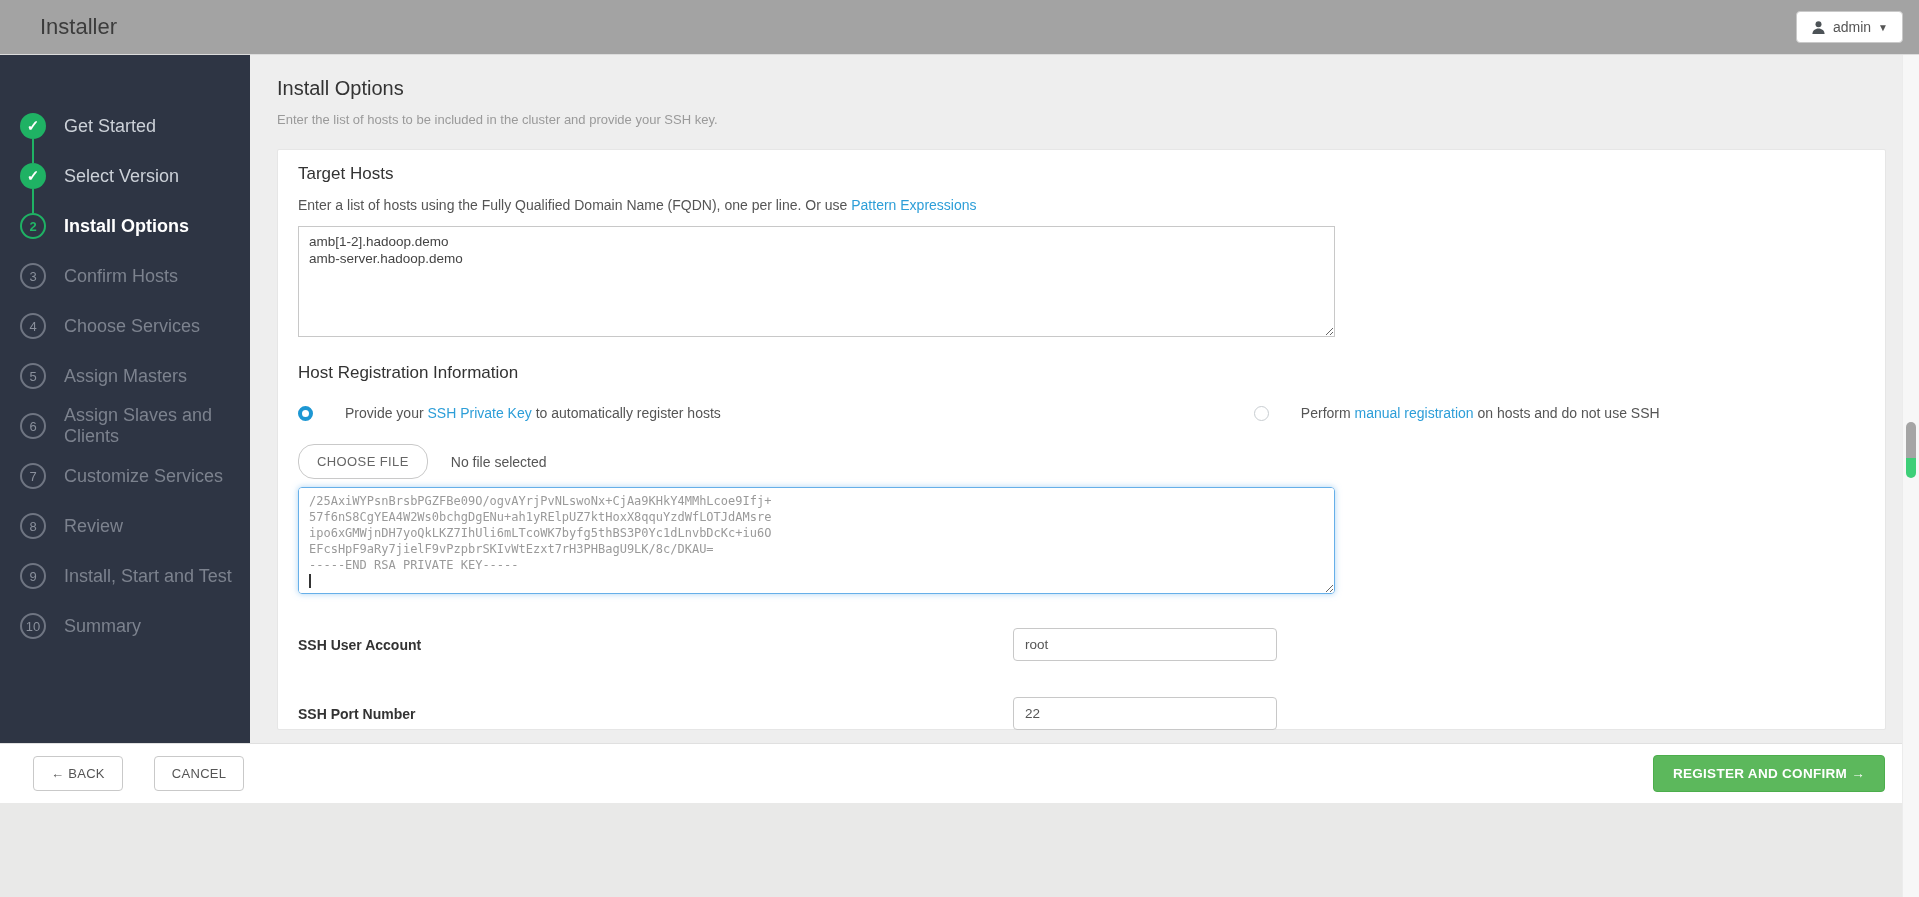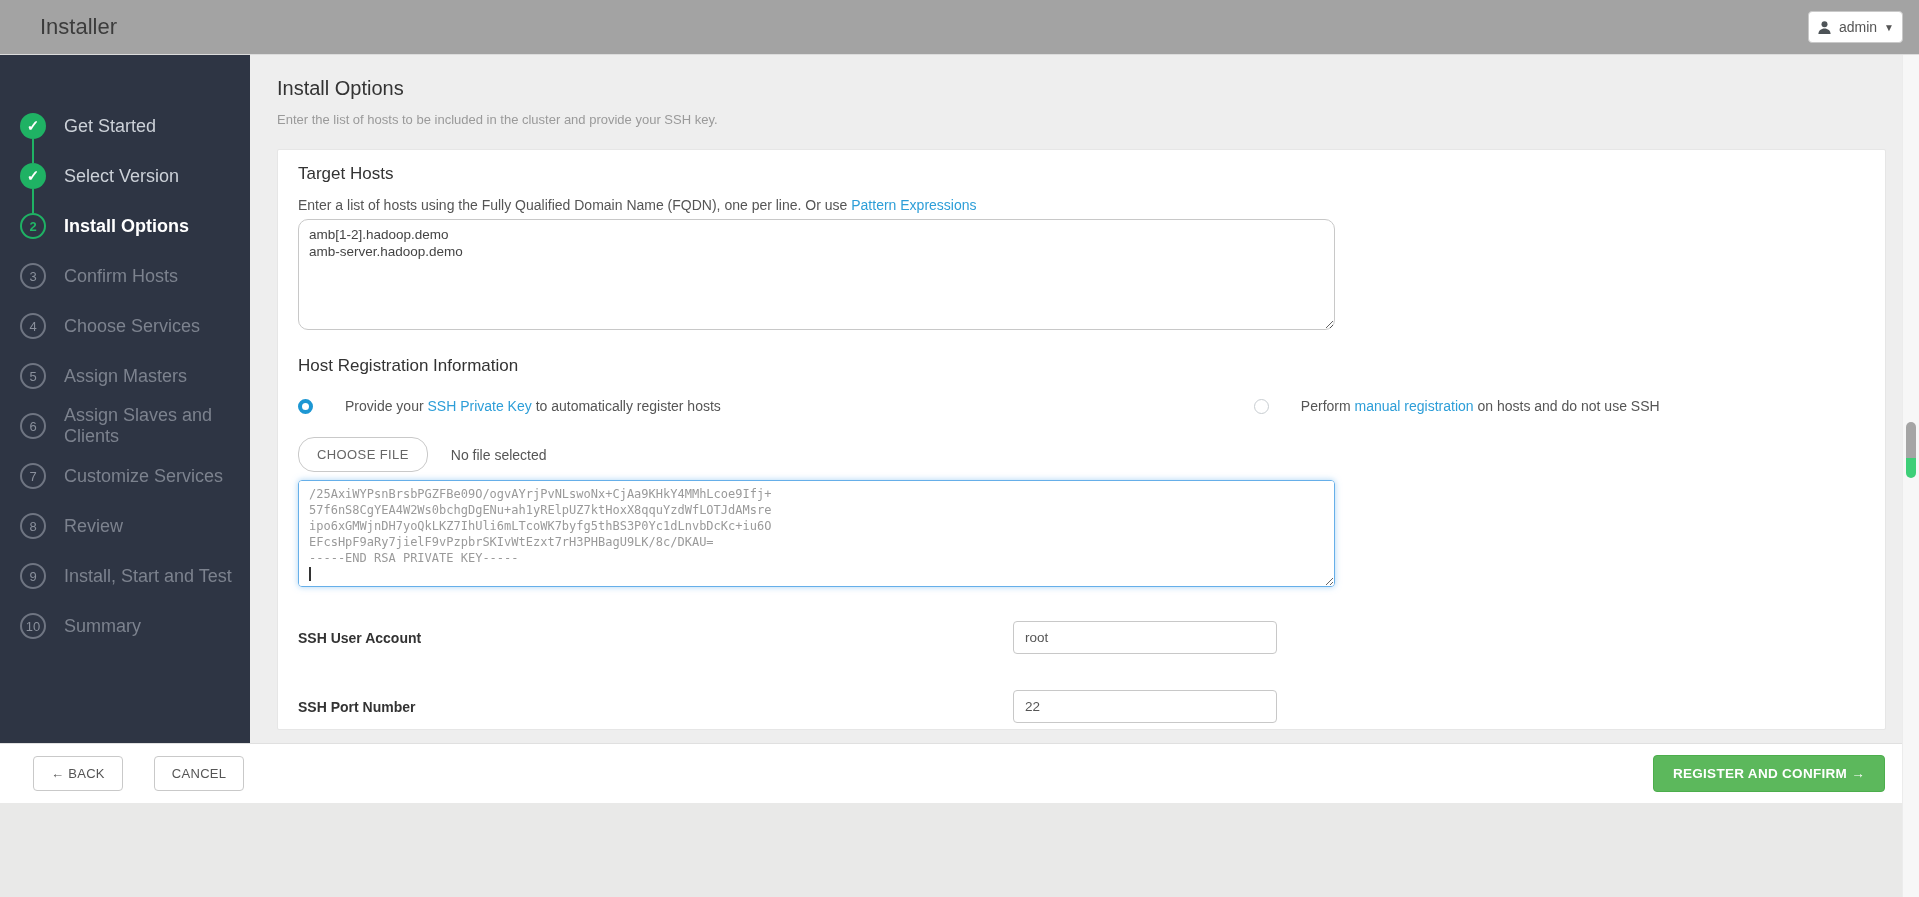--- a/index.html
+++ b/index.html
@@ -15,21 +15,21 @@
   .header {
     position:absolute; top:0; left:0; width:1919px; height:55px;
     background:#a3a3a3; border-bottom:1px solid #dcdcdc;
     display:flex; align-items:center; justify-content:space-between;
     padding:0 16px 0 40px; z-index:5;
   }
   .app-title { font-size:22px; color:#3c3c3c; font-weight:400; }
   .user-btn {
     display:flex; align-items:center; gap:7px;
     border:1px solid #c9c9c9; border-radius:4px; background:#fff;
-    padding:7px 8px; font-size:14px; color:#555; cursor:pointer;
+    padding:7px 14px; font-size:14px; color:#555; cursor:pointer;
   }
   .user-btn .caret { font-size:10px; color:#555; }
   .user-icon svg { display:block; }
   
   .sidebar {
     position:absolute; top:55px; left:0; width:250px; height:688px;
     background:#2e3544; padding-top:46px;
   }
   .step { display:flex; align-items:center; gap:18px; height:50px; padding-left:20px; position:relative; }
   .step .circle {
@@ -53,22 +53,22 @@
   .page-title { font-size:20px; color:#333; font-weight:500; }
   .page-subtitle { font-size:13px; color:#9a9a9a; margin-top:12px; }
   .card {
     margin-top:22px; width:1609px; height:581px; background:#ffffff;
     border:1px solid #e6e6e6; border-radius:2px; padding:14px 20px 0 20px;
   }
   .section-title { font-size:17px; color:#333; font-weight:500; }
   .desc { font-size:14px; color:#555; margin-top:13px; }
   a.link { color:#2d9ed8; text-decoration:none; cursor:pointer; }
   textarea.hosts {
-    margin-top:6px; width:1037px; height:111px; resize:both;
-    border:1px solid #c8c8c8; border-radius:10px; padding:7px 10px;
+    margin-top:13px; width:1037px; height:111px; resize:both;
+    border:1px solid #c8c8c8; border-radius:0; padding:7px 10px;
     font-family:"Liberation Sans", sans-serif; font-size:13.5px; color:#444;
     line-height:1.25; outline:none;
   }
   .reg-title { margin-top:22px; }
   .radio-row { margin-top:22px; display:flex; align-items:center; }
   .radio-opt { display:flex; align-items:center; }
   .radio { width:15px; height:15px; border-radius:50%; background:#fff; flex:none; cursor:pointer; }
   .radio.on { border:4.5px solid #1d97d3; }
   .radio.off { border:1px solid #c8cdd1; }
   .radio-label { font-size:14px; color:#555; margin-left:32px; }

